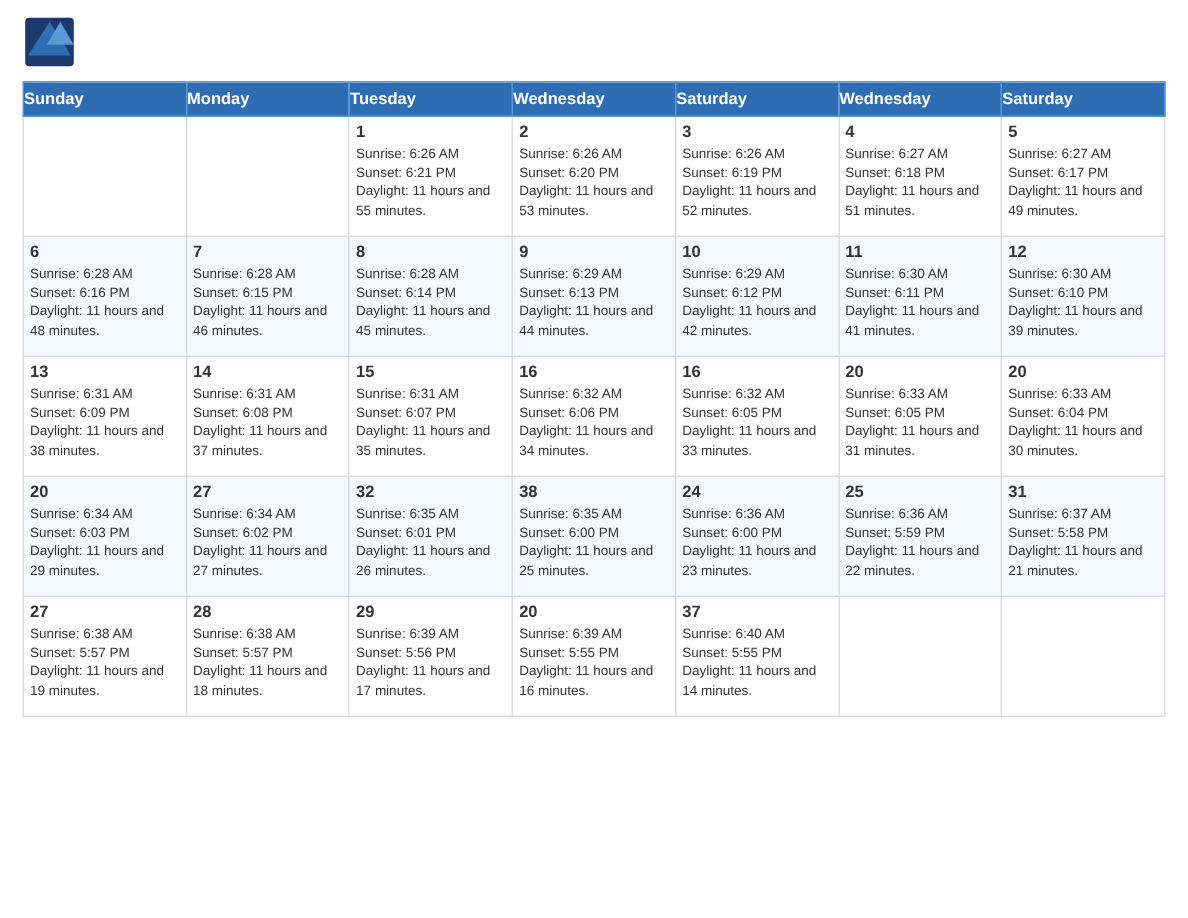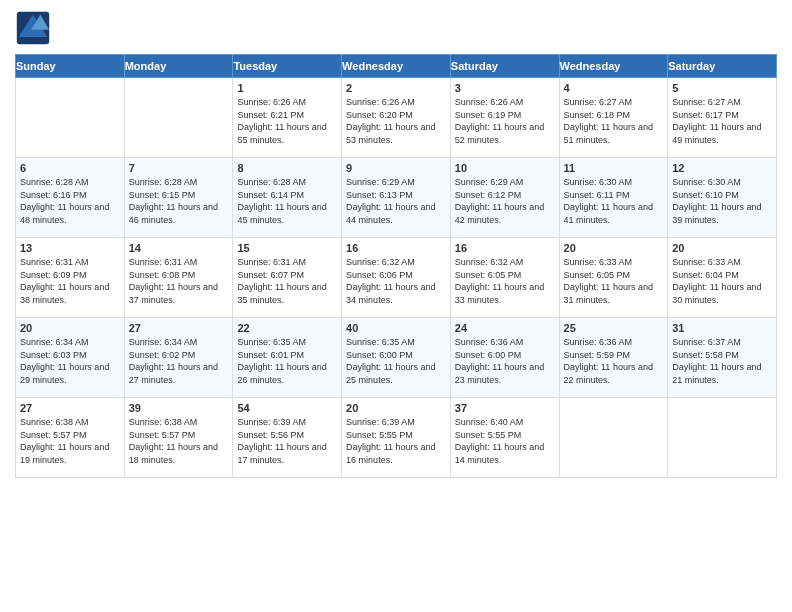--- a/index.html
+++ b/index.html
@@ -213,25 +213,25 @@
         <tr>
           <td>
             <span class="day-num">20</span>
             <div class="day-info">Sunrise: 6:34 AM<br>Sunset: 6:03 PM<br>Daylight: 11 hours and 29 minutes.</div>
           </td>
           <td>
             <span class="day-num">27</span>
             <div class="day-info">Sunrise: 6:34 AM<br>Sunset: 6:02 PM<br>Daylight: 11 hours and 27 minutes.</div>
           </td>
           <td>
-            <span class="day-num">22</span>
+            <span class="day-num">32</span>
             <div class="day-info">Sunrise: 6:35 AM<br>Sunset: 6:01 PM<br>Daylight: 11 hours and 26 minutes.</div>
           </td>
           <td>
-            <span class="day-num">40</span>
+            <span class="day-num">38</span>
             <div class="day-info">Sunrise: 6:35 AM<br>Sunset: 6:00 PM<br>Daylight: 11 hours and 25 minutes.</div>
           </td>
           <td>
             <span class="day-num">24</span>
             <div class="day-info">Sunrise: 6:36 AM<br>Sunset: 6:00 PM<br>Daylight: 11 hours and 23 minutes.</div>
           </td>
           <td>
             <span class="day-num">25</span>
             <div class="day-info">Sunrise: 6:36 AM<br>Sunset: 5:59 PM<br>Daylight: 11 hours and 22 minutes.</div>
           </td>
@@ -239,25 +239,25 @@
             <span class="day-num">31</span>
             <div class="day-info">Sunrise: 6:37 AM<br>Sunset: 5:58 PM<br>Daylight: 11 hours and 21 minutes.</div>
           </td>
         </tr>
         <tr>
           <td>
             <span class="day-num">27</span>
             <div class="day-info">Sunrise: 6:38 AM<br>Sunset: 5:57 PM<br>Daylight: 11 hours and 19 minutes.</div>
           </td>
           <td>
-            <span class="day-num">39</span>
+            <span class="day-num">28</span>
             <div class="day-info">Sunrise: 6:38 AM<br>Sunset: 5:57 PM<br>Daylight: 11 hours and 18 minutes.</div>
           </td>
           <td>
-            <span class="day-num">54</span>
+            <span class="day-num">29</span>
             <div class="day-info">Sunrise: 6:39 AM<br>Sunset: 5:56 PM<br>Daylight: 11 hours and 17 minutes.</div>
           </td>
           <td>
             <span class="day-num">20</span>
             <div class="day-info">Sunrise: 6:39 AM<br>Sunset: 5:55 PM<br>Daylight: 11 hours and 16 minutes.</div>
           </td>
           <td>
             <span class="day-num">37</span>
             <div class="day-info">Sunrise: 6:40 AM<br>Sunset: 5:55 PM<br>Daylight: 11 hours and 14 minutes.</div>
           </td>

